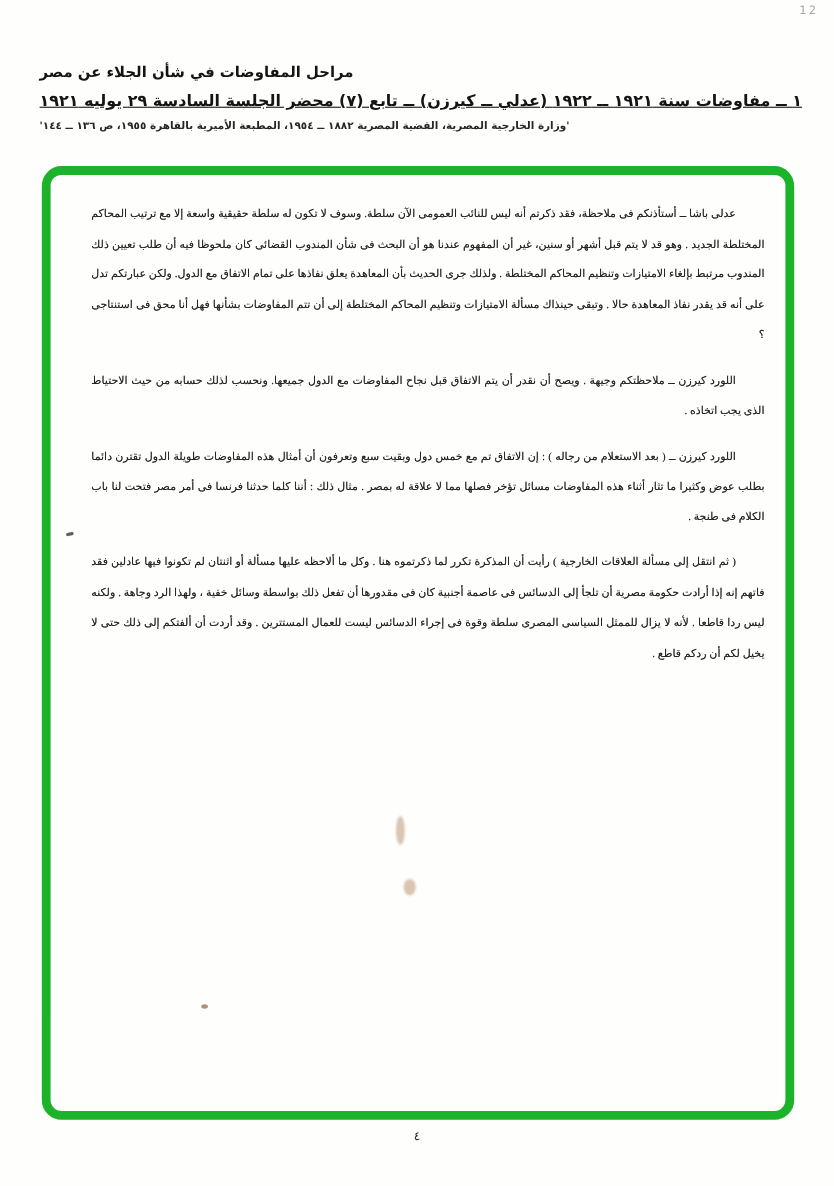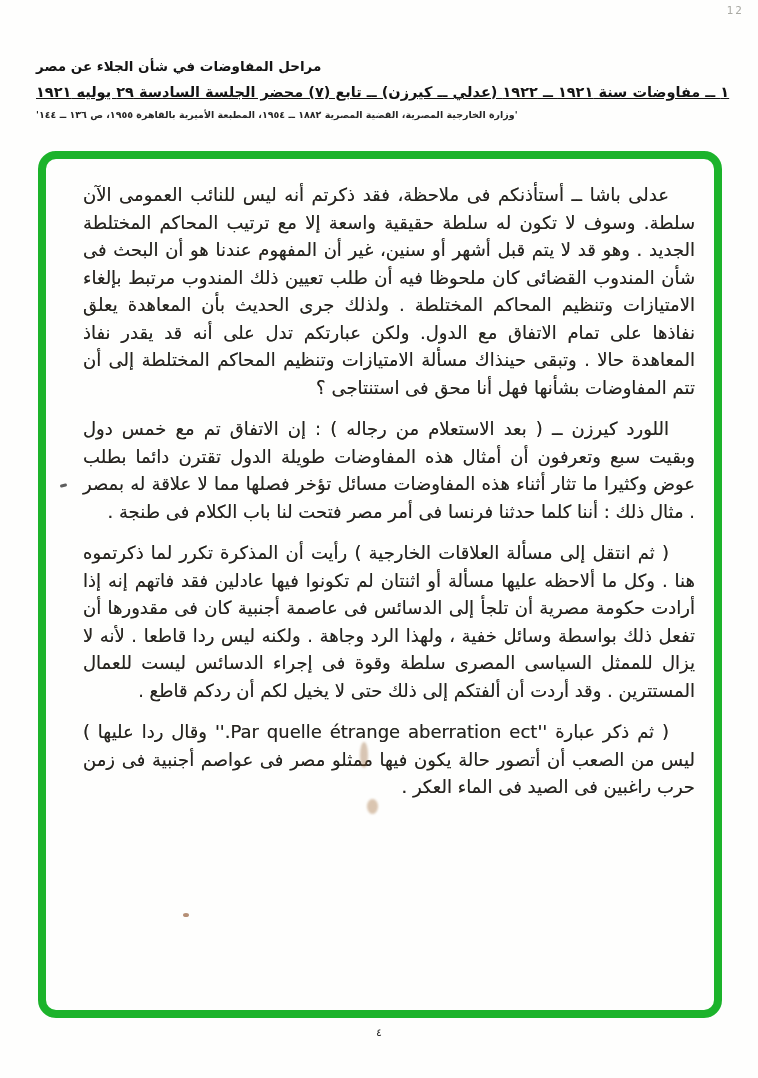--- a/index.html
+++ b/index.html
@@ -32,25 +32,26 @@
   }
 
   .doc-text {
     position: absolute;
     top: 181px; right: 63px; width: 612px;
     direction: rtl;
     color: #26241f;
     text-shadow: 0 0 0.5px rgba(20,18,12,0.55);
   }
   .doc-text p {
-    font-size: 18px;
+    font-size: 10px;
     line-height: 27.5px;
     text-align: justify;
     text-indent: 26px;
     margin: 0 0 14px 0;
+    font-family: Liberation Serif, serif;
   }
 
   .page-num-bottom {
     position: absolute; top: 1026px; left: 0; width: 100%;
     text-align: center; font-size: 11px; color: #2b2b2b;
   }
 
   
   .artifact { position: absolute; pointer-events: none; }
   .stain-1 { left: 360px; top: 742px; width: 8px; height: 26px;
@@ -70,23 +71,23 @@
 <div class="header">
   <div class="title">مراحل المفاوضات في شأن الجلاء عن مصر</div>
   <div class="subtitle">١ ــ مفاوضات سنة ١٩٢١ ــ ١٩٢٢ (عدلي ــ كيرزن) ــ تابع (٧) محضر الجلسة السادسة ٢٩ يوليه ١٩٢١</div>
   <div class="source">'وزارة الخارجية المصرية، القضية المصرية ١٨٨٢ ــ ١٩٥٤، المطبعة الأميرية بالقاهرة ١٩٥٥، ص ١٣٦ ــ ١٤٤'</div>
 </div>
 
 <div class="highlight-box" style="border-color: rgb(28, 179, 43);"></div>
 
 <div class="doc-text" style="color: rgb(38, 36, 31);">
   <p>عدلى باشا ــ أستأذنكم فى ملاحظة، فقد ذكرتم أنه ليس للنائب العمومى الآن سلطة. وسوف لا تكون له سلطة حقيقية واسعة إلا مع ترتيب المحاكم المختلطة الجديد . وهو قد لا يتم قبل أشهر أو سنين، غير أن المفهوم عندنا هو أن البحث فى شأن المندوب القضائى كان ملحوظا فيه أن طلب تعيين ذلك المندوب مرتبط بإلغاء الامتيازات وتنظيم المحاكم المختلطة . ولذلك جرى الحديث بأن المعاهدة يعلق نفاذها على تمام الاتفاق مع الدول. ولكن عبارتكم تدل على أنه قد يقدر نفاذ المعاهدة حالا . وتبقى حينذاك مسألة الامتيازات وتنظيم المحاكم المختلطة إلى أن تتم المفاوضات بشأنها فهل أنا محق فى استنتاجى ؟</p>
+  <p>اللورد كيرزن ــ ملاحظتكم وجيهة . ويصح أن نقدر أن يتم الاتفاق قبل نجاح المفاوضات مع الدول جميعها. ونحسب لذلك حسابه من حيث الاحتياط الذى يجب اتخاذه .</p>
   <p>اللورد كيرزن ــ ( بعد الاستعلام من رجاله ) : إن الاتفاق تم مع خمس دول وبقيت سبع وتعرفون أن أمثال هذه المفاوضات طويلة الدول تقترن دائما بطلب عوض وكثيرا ما تثار أثناء هذه المفاوضات مسائل تؤخر فصلها مما لا علاقة له بمصر . مثال ذلك : أننا كلما حدثنا فرنسا فى أمر مصر فتحت لنا باب الكلام فى طنجة .</p>
   <p>( ثم انتقل إلى مسألة العلاقات الخارجية ) رأيت أن المذكرة تكرر لما ذكرتموه هنا . وكل ما ألاحظه عليها مسألة أو اثنتان لم تكونوا فيها عادلين فقد فاتهم إنه إذا أرادت حكومة مصرية أن تلجأ إلى الدسائس فى عاصمة أجنبية كان فى مقدورها أن تفعل ذلك بواسطة وسائل خفية ، ولهذا الرد وجاهة . ولكنه ليس ردا قاطعا . لأنه لا يزال للممثل السياسى المصرى سلطة وقوة فى إجراء الدسائس ليست للعمال المستترين . وقد أردت أن ألفتكم إلى ذلك حتى لا يخيل لكم أن ردكم قاطع .</p>
-  <p>( ثم ذكر عبارة ''Par quelle étrange aberration ect.'' وقال ردا عليها ) ليس من الصعب أن أتصور حالة يكون فيها ممثلو مصر فى عواصم أجنبية فى زمن حرب راغبين فى الصيد فى الماء العكر .</p>
 </div>
 
 <div class="artifact stain-1"></div>
 <div class="artifact stain-2"></div>
 <div class="artifact mark-dash"></div>
 <div class="artifact speck"></div>
 
 <div class="page-num-bottom">٤</div>
 
 </body></html>

